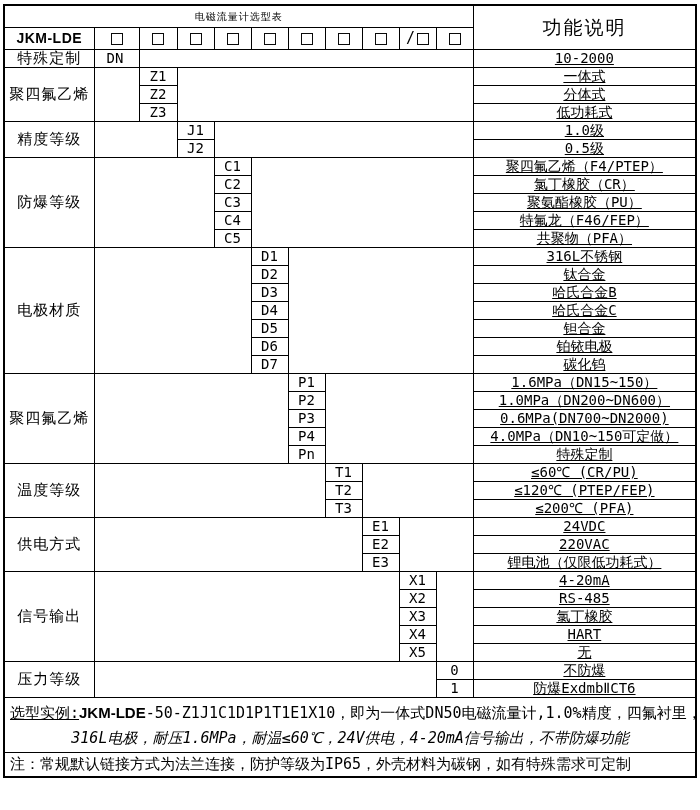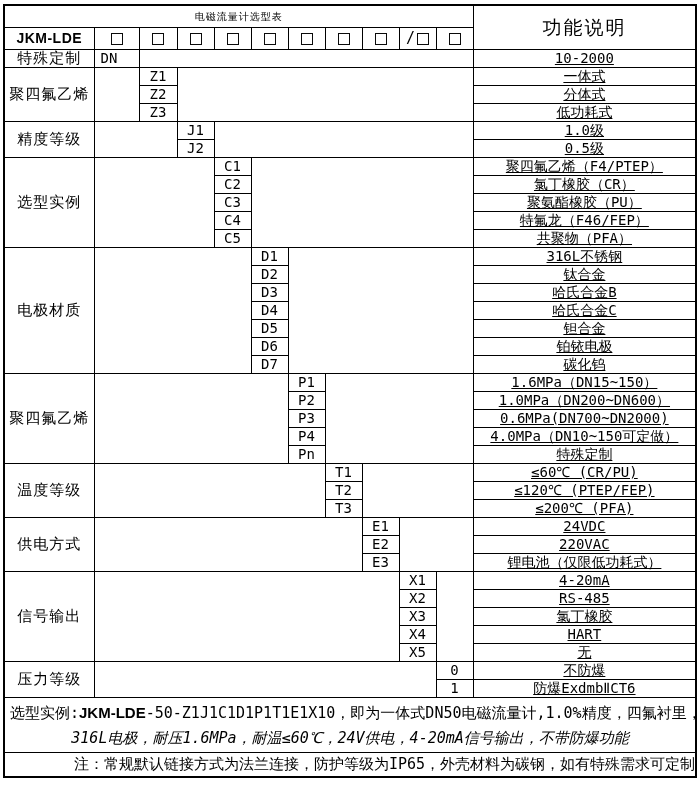--- a/index.html
+++ b/index.html
@@ -28,35 +28,35 @@
   tr.hdr td{height:21px;}
   tr.std td{height:17px;}
   .title{font-size:10px;letter-spacing:1px;}
   .fnh{font-size:19px;letter-spacing:2px;}
   .lbl{font-size:15px;letter-spacing:1px;}
   .brand{
     font-family:"Liberation Sans","DejaVu Sans",sans-serif;
     font-weight:bold;font-size:14px;letter-spacing:0.5px;
   }
   .code{font-size:14px;}
-  .dn-code{text-align:left;padding-left:6px;}
+  .dn-code{text-align:left;padding-left:12px;}
   .desc{font-size:14px;text-decoration:underline;}
   .boxcell{padding:0;}
   .box{
     display:inline-block;width:12px;height:12px;
     border:1.5px solid #0a0a0a;background:#fff;
     vertical-align:middle;box-sizing:border-box;
   }
   .slash{font-size:15px;margin-right:2px;vertical-align:middle;}
   .ex-cell{height:54px;text-align:left;white-space:normal;}
   .ex-line1{padding-left:5px;line-height:26px;font-size:15px;white-space:nowrap;}
   .ex-line2{text-align:center;line-height:24px;font-size:15px;white-space:nowrap;font-style:italic;}
-  .ex-prefix{margin-top:8px;}
+  .ex-prefix{text-decoration:underline;margin-top:8px;}
   .ex-model{font-family:"Liberation Sans","DejaVu Sans",sans-serif;font-weight:bold;}
-  .note-cell{height:23px;text-align:right;padding-left:5px;font-size:15px;}
+  .note-cell{height:23px;text-align:left;padding-left:5px;font-size:15px;}
 </style>
 </head>
 <body>
 
 <div class="wrap">
 <table>
   <colgroup>
     <col style="width:90px">
         <col style="width:45px">
         <col style="width:38px">
@@ -120,21 +120,21 @@
     <td class="code">J1</td>
     <td rowspan="2" colspan="7"></td>
     <td class="desc">1.0级</td>
   </tr>
   <tr class="std">
     <td class="code">J2</td>
     <td class="desc">0.5级</td>
   </tr>
 
   <tr class="std">
-    <td rowspan="5" class="lbl">选型实例</td>
+    <td rowspan="5" class="lbl">防爆等级</td>
     <td rowspan="5" colspan="3"></td>
     <td class="code">C1</td>
     <td rowspan="5" colspan="6"></td>
     <td class="desc">聚四氟乙烯（F4/PTEP）</td>
   </tr>
   <tr class="std">
     <td class="code">C2</td>
     <td class="desc">氯丁橡胶（CR）</td>
   </tr>
   <tr class="std">

